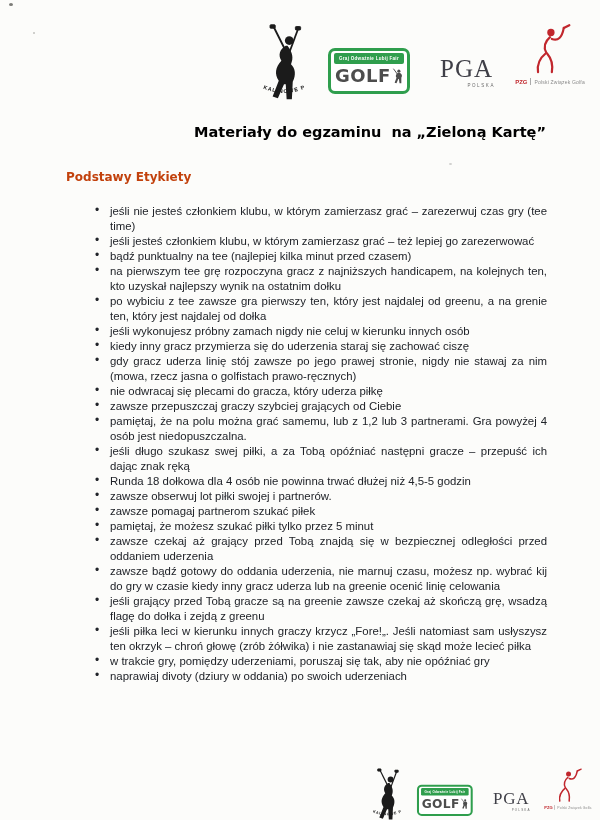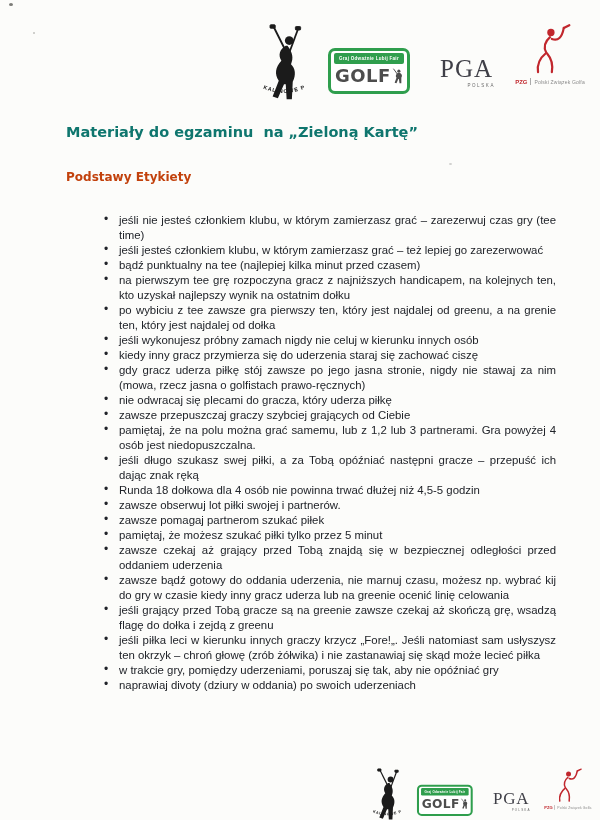--- a/index.html
+++ b/index.html
@@ -35,28 +35,28 @@
   .logo-pzg{left:258px;top:24px;width:72px;text-align:center;}
   .pzg-caption{display:flex;align-items:center;justify-content:center;gap:3px;
     margin-top:2px;white-space:nowrap;}
   .pzg-abbr{color:#c1272d;font-weight:bold;font-size:6px;}
   .pzg-div{width:1px;height:7px;background:#aaa;}
   .pzg-sub{color:#8a8a8a;font-size:5px;letter-spacing:.2px;}
   
   .doc-title{
     position:absolute;left:66px;top:124px;width:480px;
     font-family:"DejaVu Sans",sans-serif;font-weight:bold;font-size:14.5px;
-    color:#0f766e;white-space:pre-wrap;
+    color:#000000;white-space:pre-wrap;text-align:right;
   }
   .doc-subtitle{
     position:absolute;left:66px;top:170px;
     font-family:"DejaVu Sans",sans-serif;font-weight:bold;font-size:12px;color:#c2410c;
   }
   ul.bullets{
-    position:absolute;left:66px;top:197px;width:474px;margin:16px;padding:0;
+    position:absolute;left:66px;top:197px;width:474px;margin:7px;padding:0;
     list-style:none;font-size:11.4px;line-height:15px;text-align:justify;
   }
   ul.bullets li{position:relative;padding-left:37px;margin:0;}
   ul.bullets li::before{
     content:"•";position:absolute;left:22px;top:-1px;font-size:12px;color:#202329;
   }
   ul.bullets li strong{font-weight:normal;}
   svg{display:block;}
 </style>
 </head>
@@ -128,21 +128,21 @@
   <div class="doc-subtitle">Podstawy Etykiety</div>
 
   <ul class="bullets">
       <li>jeśli nie jesteś członkiem klubu, w którym zamierzasz grać – zarezerwuj czas gry (tee time)</li>
       <li>jeśli jesteś członkiem klubu, w którym zamierzasz grać – też lepiej go zarezerwować</li>
       <li>bądź punktualny na tee (najlepiej kilka minut przed czasem)</li>
       <li>na pierwszym tee grę rozpoczyna gracz z najniższych handicapem, na kolejnych ten, kto uzyskał najlepszy wynik na ostatnim dołku</li>
       <li>po wybiciu z tee zawsze gra pierwszy ten, który jest najdalej od greenu, a na grenie ten, który jest najdalej od dołka</li>
       <li>jeśli wykonujesz próbny zamach nigdy nie celuj w kierunku innych osób</li>
       <li>kiedy inny gracz przymierza się do uderzenia staraj się zachować ciszę</li>
-      <li>gdy gracz uderza piłkę stój zawsze po jego jasna stronie, nigdy nie stawaj za nim (mowa, rzecz jasna o golfistach prawo-ręcznych)</li>
+      <li>gdy gracz uderza linię stój zawsze po jego prawej stronie, nigdy nie stawaj za nim (mowa, rzecz jasna o golfistach prawo-ręcznych)</li>
       <li>nie odwracaj się plecami do gracza, który uderza piłkę</li>
       <li>zawsze przepuszczaj graczy szybciej grających od Ciebie</li>
       <li>pamiętaj, że na polu można grać samemu, lub z 1,2 lub 3 partnerami. Gra powyżej 4 osób jest niedopuszczalna.</li>
       <li>jeśli długo szukasz swej piłki, a za Tobą opóźniać następni gracze – przepuść ich dając znak ręką</li>
       <li>Runda 18 dołkowa dla 4 osób nie powinna trwać dłużej niż 4,5-5 godzin</li>
       <li>zawsze obserwuj lot piłki swojej i partnerów.</li>
       <li>zawsze pomagaj partnerom szukać piłek</li>
       <li>pamiętaj, że możesz szukać piłki tylko przez 5 minut</li>
       <li>zawsze czekaj aż grający przed Tobą znajdą się w bezpiecznej odległości przed oddaniem uderzenia</li>
       <li>zawsze bądź gotowy do oddania uderzenia, nie marnuj czasu, możesz np. wybrać kij do gry w czasie kiedy inny gracz uderza lub na greenie ocenić linię celowania</li>

